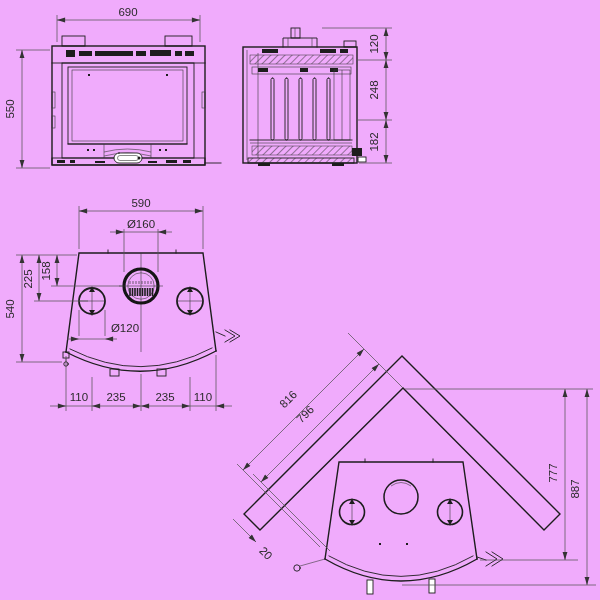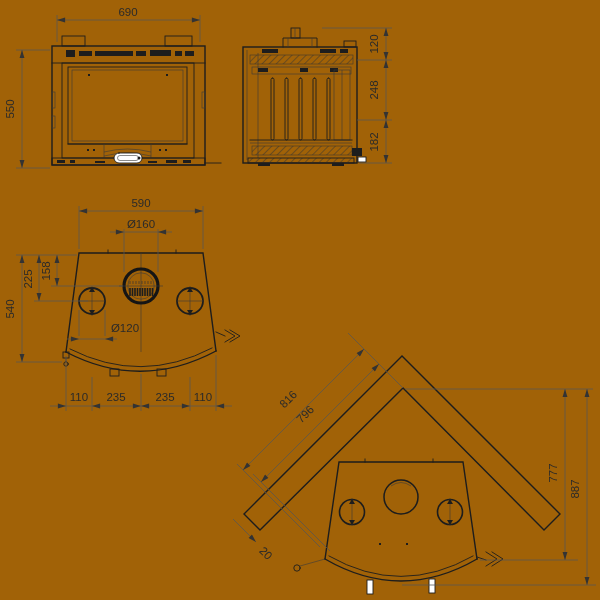--- a/index.html
+++ b/index.html
@@ -1,16 +1,16 @@
 <!DOCTYPE html>
 <html><head>
 <meta charset="utf-8">
 <style>
   html,body{margin:0;padding:0;background:#fff;}
-  .sheet{position:relative;width:600px;height:600px;background:#a16207;overflow:hidden;}
+  .sheet{position:relative;width:600px;height:600px;background:#f0abfc;overflow:hidden;}
   svg{position:absolute;inset:0;}
   svg text{
     font-family:"Liberation Sans","DejaVu Sans",sans-serif;
     font-size:11.5px;
     fill:#2a2a2a;
     text-anchor:middle;
   }
   .obj{stroke:#1d1d1d;stroke-width:1.4;fill:none;stroke-linecap:square;}
   .obj2{stroke:#1d1d1d;stroke-width:0.9;fill:none;stroke-linecap:square;}
   .thin{stroke:#3a3a3a;stroke-width:0.6;fill:none;}

